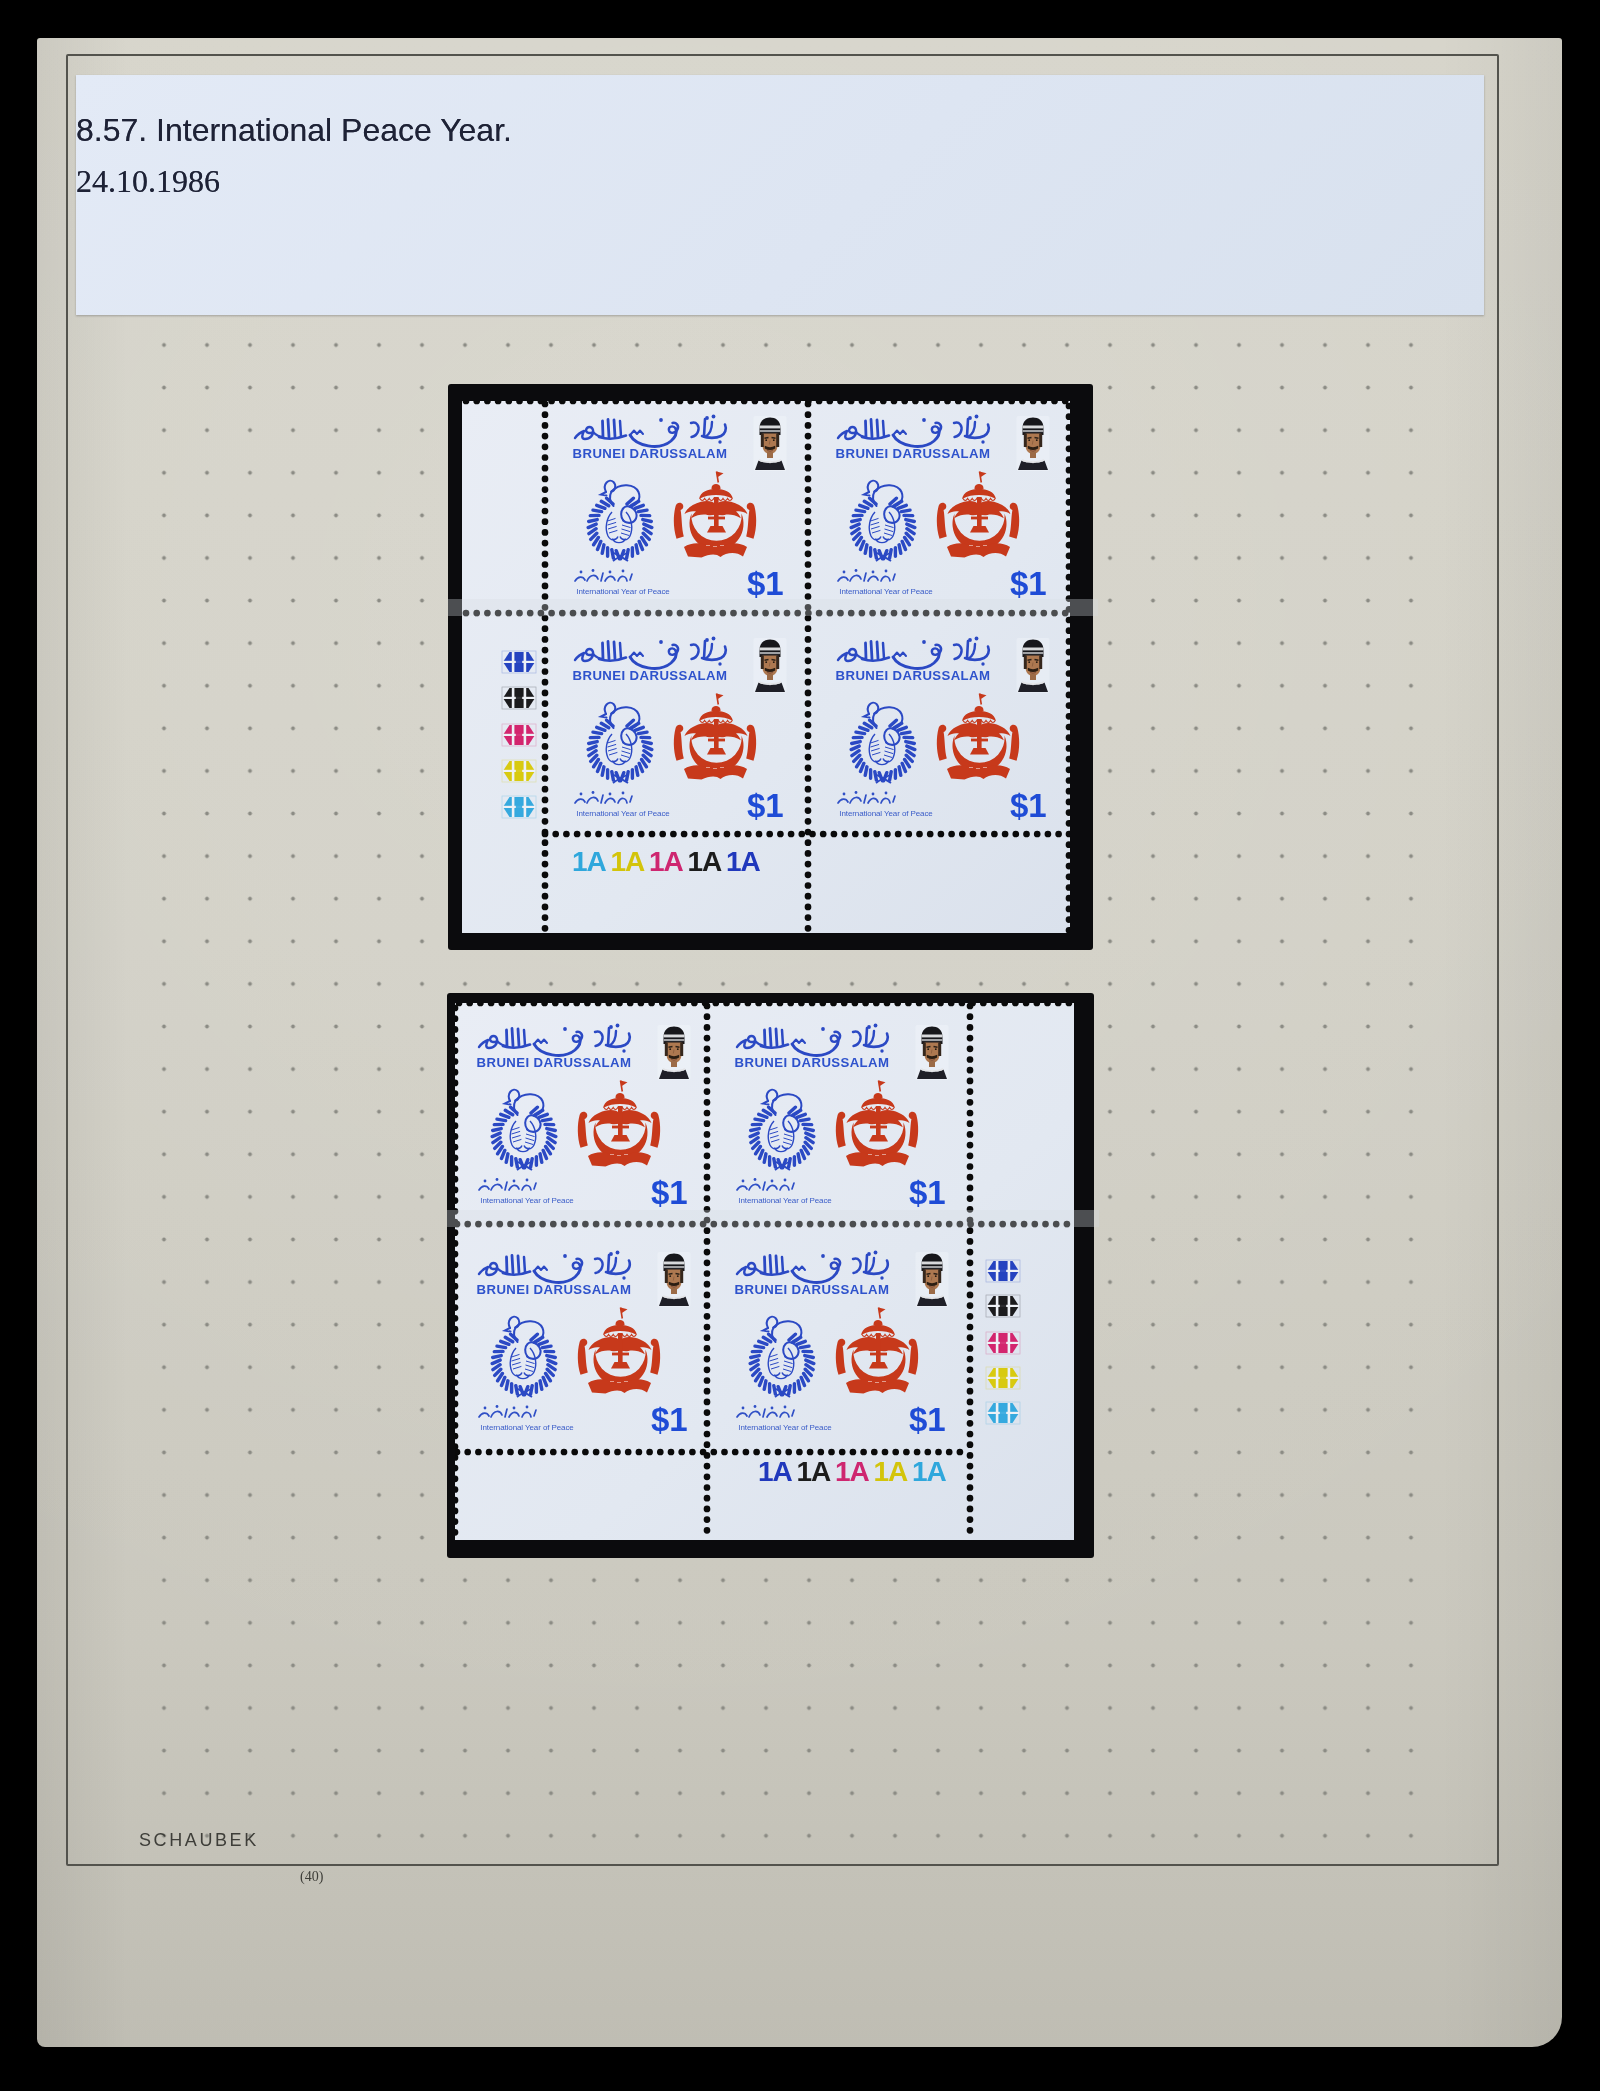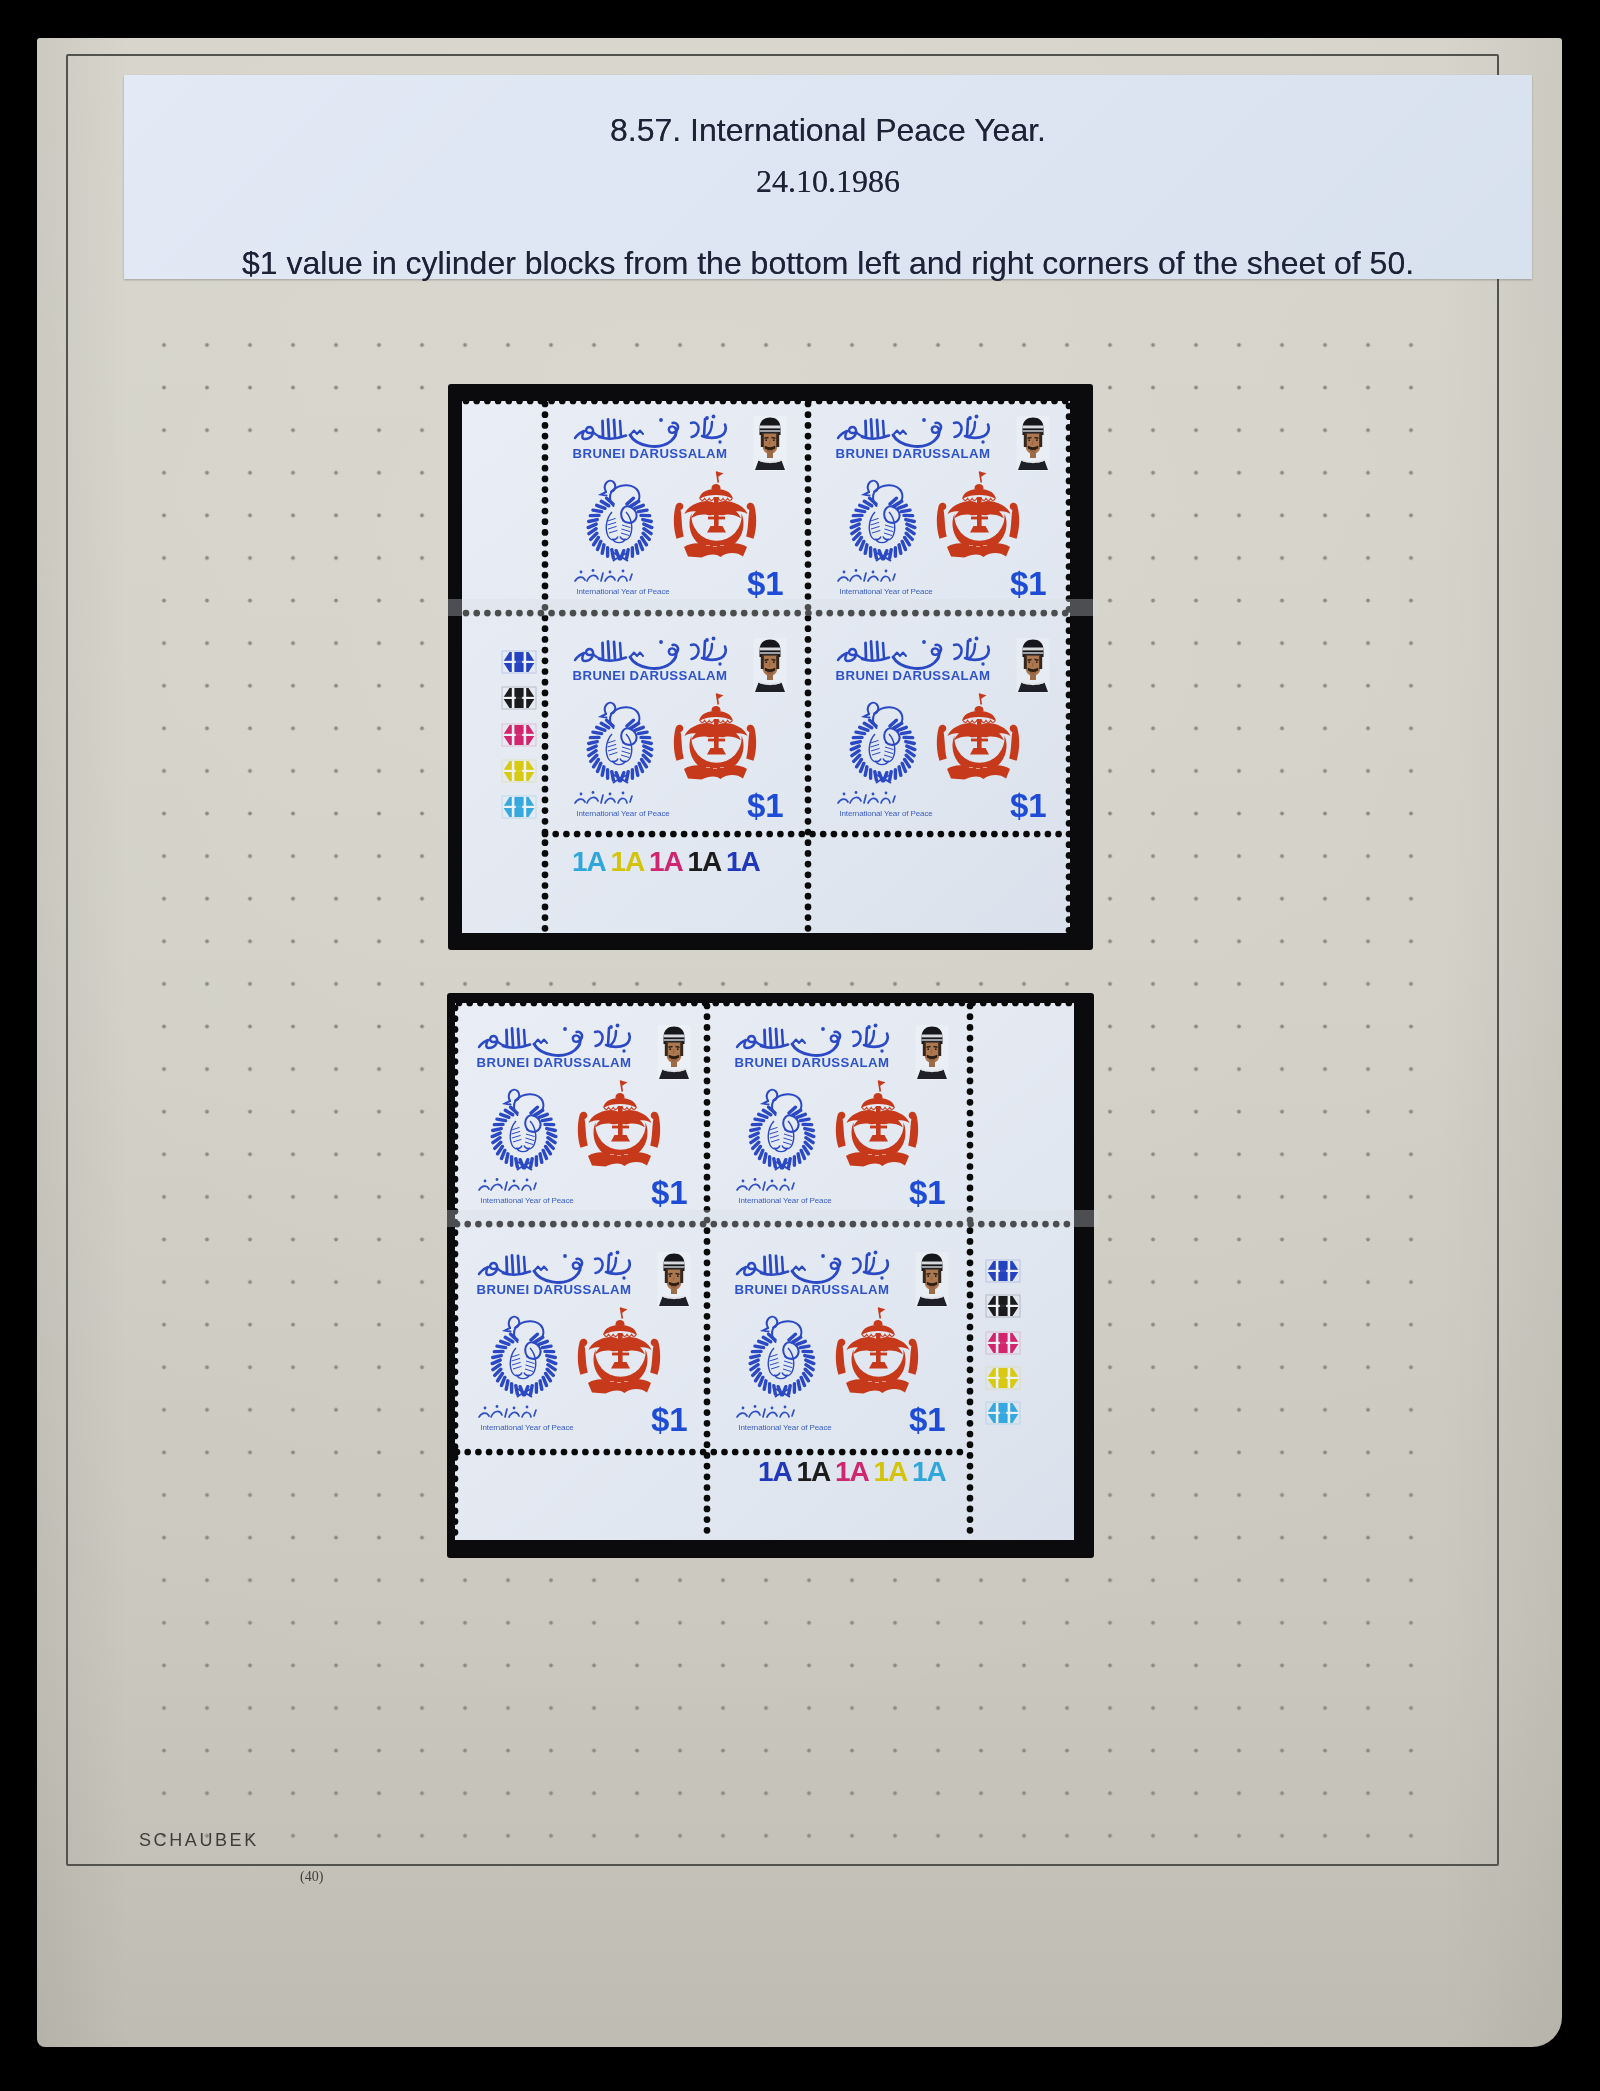--- a/index.html
+++ b/index.html
@@ -7,24 +7,24 @@
 .page{position:absolute;left:37px;top:38px;width:1525px;height:2009px;
  background:
   radial-gradient(130% 95% at 42% 28%, rgba(255,255,255,0.11), rgba(255,255,255,0) 62%),
   linear-gradient(90deg, rgba(0,0,0,0.06) 0%, rgba(0,0,0,0) 6%, rgba(0,0,0,0) 92%, rgba(0,0,0,0.05) 100%),
   linear-gradient(180deg, #d6d4ca 0%, #d2d0c6 45%, #cac8be 80%, #bfbdb3 100%);
  border-radius:3px 3px 30px 8px;}
 .frame{position:absolute;left:29px;top:16px;width:1429px;height:1808px;border:2px solid #53534d;border-radius:2px;}
 .dots{position:absolute;left:105px;top:283px;width:1284px;height:1540px;
  background-image:radial-gradient(circle, #8c8c85 1.7px, rgba(140,140,133,0) 2.3px);
  background-size:43px 42.6px;background-position:0.5px 2.7px;}
-.label{position:absolute;left:39px;top:37px;width:1408px;height:204px;
+.label{position:absolute;left:39px;top:37px;width:1408px;height:240px;
  background:linear-gradient(135deg,#e3eaf6 0%,#dde5f2 55%,#d8e1ee 100%);
  box-shadow:0 1px 2px rgba(60,60,60,0.35);
- color:#1e2236;font-size:32px;letter-spacing:0px;text-align:center;text-shadow:0 0 0.6px rgba(30,34,54,0.8);margin-left:48px;}
+ color:#1e2236;font-size:32px;letter-spacing:0px;text-shadow:0 0 0.6px rgba(30,34,54,0.8);}
 .label .l1{position:absolute;top:37px;width:100%;}
 .label .l2{position:absolute;top:88px;width:100%;font-family:Liberation Serif, serif;}
 .label .l3{position:absolute;top:133px;width:100%;}
 .label .l4{position:absolute;top:170px;width:100%;}
 .mount{position:absolute;background:#0b0b0d;border-radius:3px;}
 .m1{left:411px;top:346px;width:645px;height:566px;}
 .m2{left:410px;top:955px;width:647px;height:565px;}
 .sheet{position:absolute;}
 .seam{position:absolute;background:rgba(215,220,226,0.32);}
 .sm1{left:411px;top:561px;width:650px;height:17px;}
@@ -33,21 +33,20 @@
 .n40{position:absolute;left:263px;top:1831px;font-size:14px;color:#3e3e39;font-family:"Liberation Serif",serif;}
 </style>
 </head>
 <body>
 <div class="page">
  <div class="frame"></div>
  <div class="dots"></div>
  <div class="label">
   <div class="l1">8.57. International Peace Year.</div>
   <div class="l2">24.10.1986</div>
-  <div class="l4">$1 value in cylinder blocks from the bottom left and right corners of the sheet of 50.</div>
  </div>
  <div class="mount m1"></div>
  <div class="mount m2"></div>
  <svg class="sheet" style="left:425px;top:363px" width="608" height="532" viewBox="0 0 608 532">
   <rect width="608" height="532" fill="url(#shbg)"></rect>
   <use href="#st" transform="translate(83,0)"></use>
   <use href="#st" transform="translate(346,0)"></use>
   <use href="#st" transform="translate(83,222)"></use>
   <use href="#st" transform="translate(346,222)"></use>
   <g stroke="#0a0a0a" stroke-width="6.7" stroke-linecap="round" stroke-dasharray="0 10.7">

